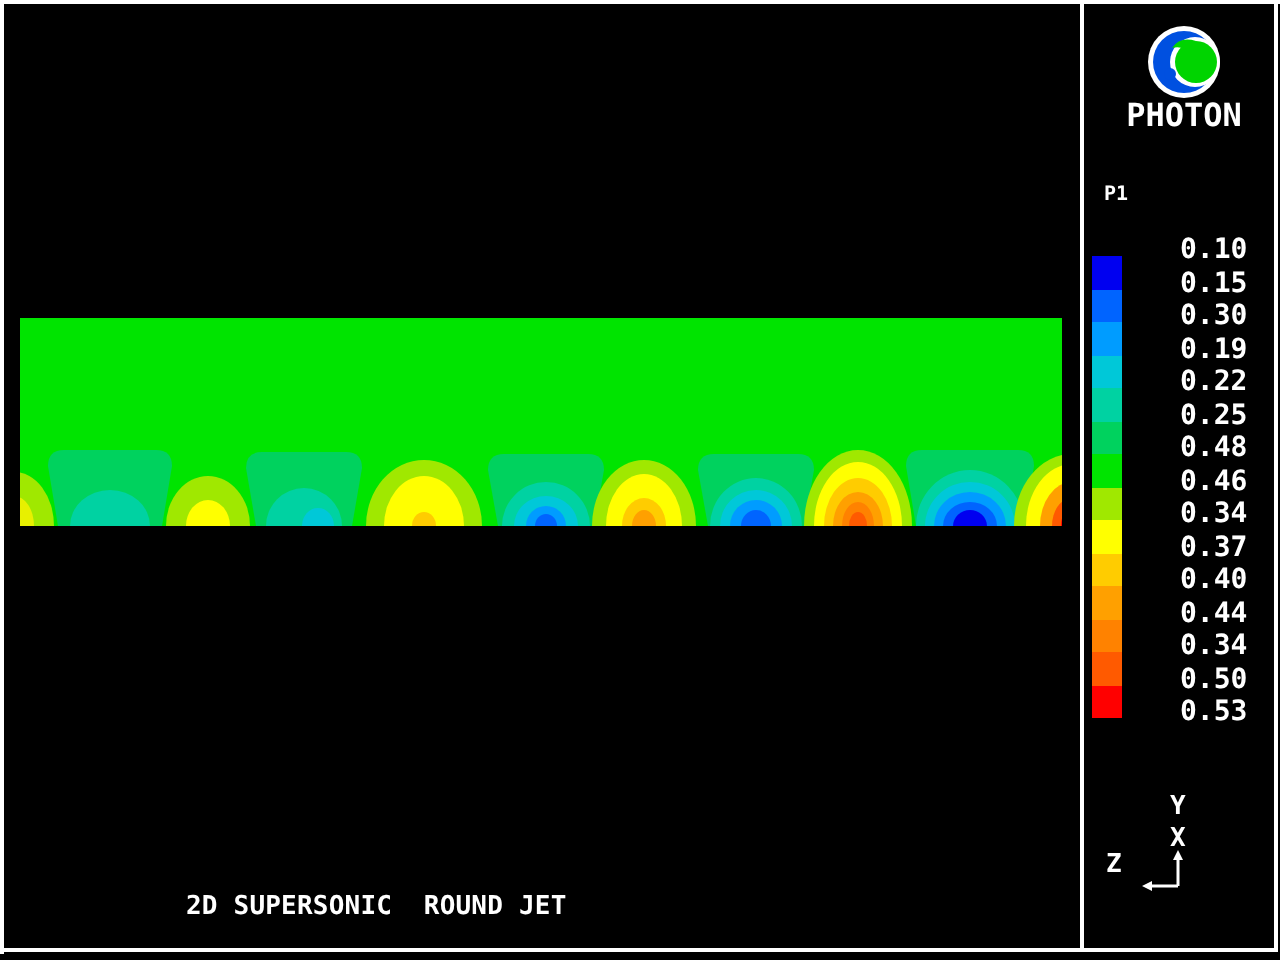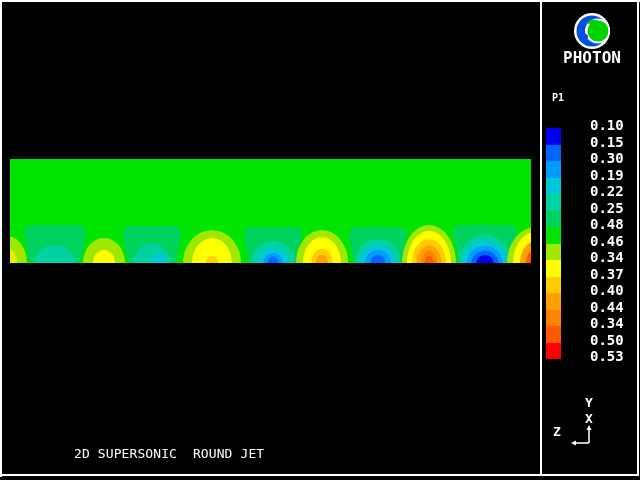--- a/index.html
+++ b/index.html
@@ -17,21 +17,21 @@
     left:558px; top:48px; width:68px; text-align:center;
     font-size:16px; font-weight:bold; letter-spacing:0px; white-space:pre;
   }
   #legend-title { left:552px; top:92px; font-size:10px; font-weight:bold; }
   #legend-swatches { left:546px; top:128px; width:15px; }
   .swatch { width:15px; height:16.5px; }
   #legend-values { left:562px; top:117px;margin-left:28px; }
   .lval { height:16.5px; line-height:16.5px; font-size:14px; font-weight:bold; white-space:pre; }
   #axis-triad { left:548px; top:388px; }
   #plot-title {
-    left:74px; top:446px; font-size:13px; font-weight:normal;
+    left:93px; top:446px; font-size:13px; font-weight:bold;
     white-space:pre; letter-spacing:0.1px;
   }
   text { font-family:"DejaVu Sans Mono","Liberation Mono",monospace; fill:#fff; font-weight:bold; }
 </style>
 </head>
 <body>
 
 <div id="window">
 
   <div class="border-line" style="left:0;top:0;width:640px;height:2px;"></div>

